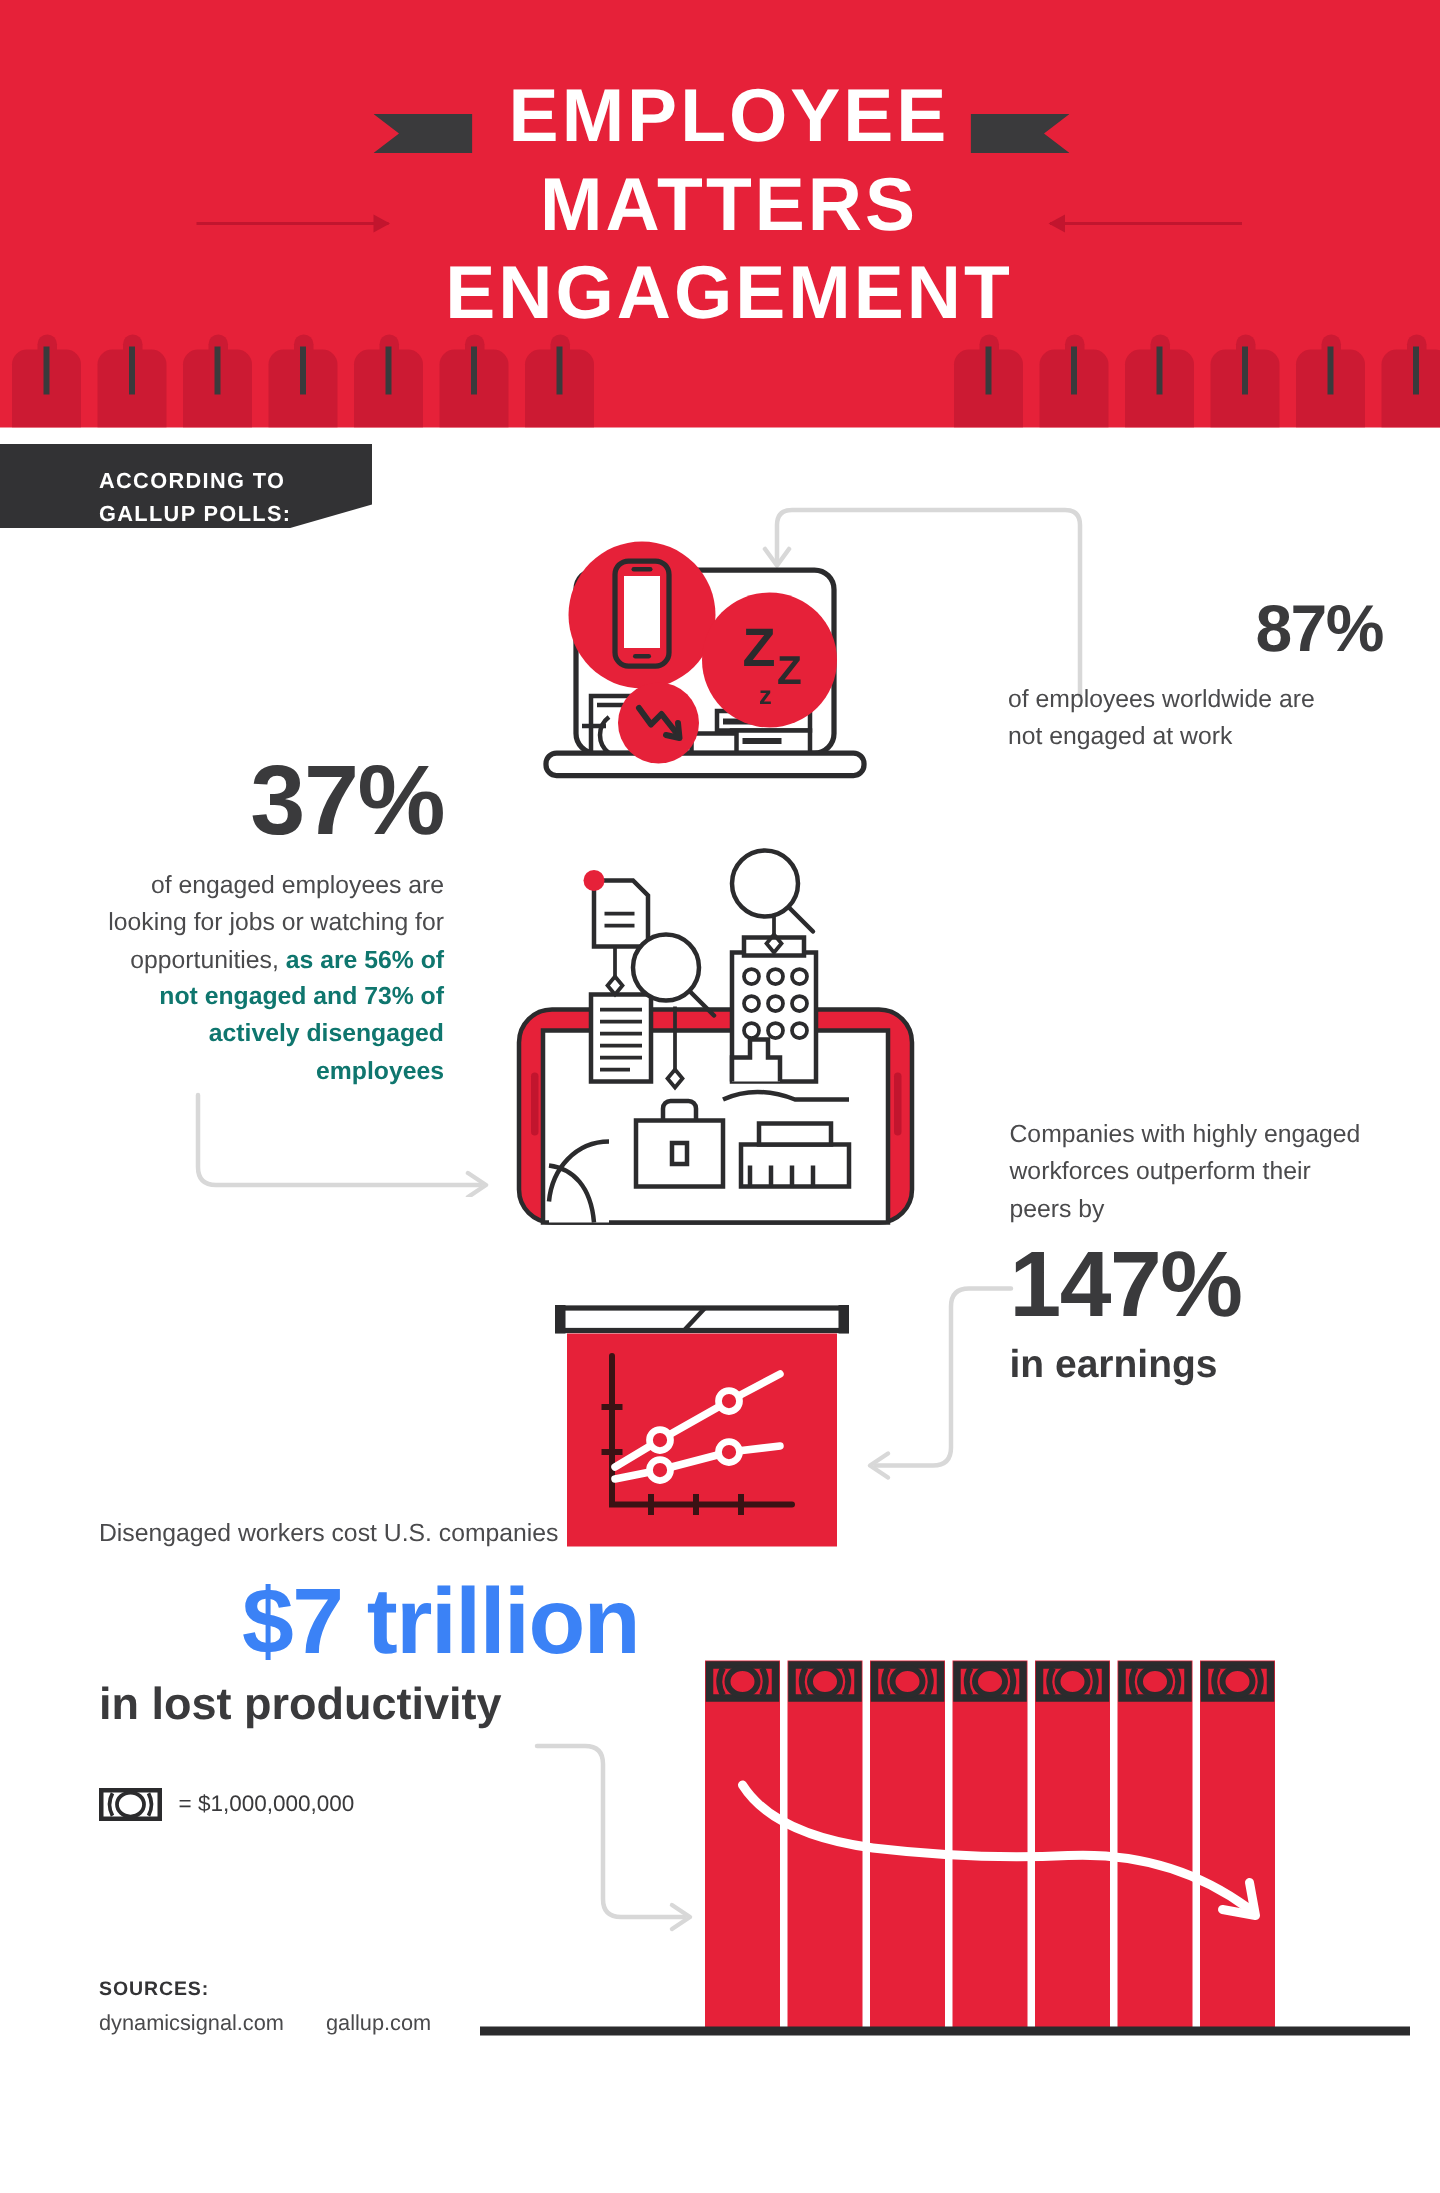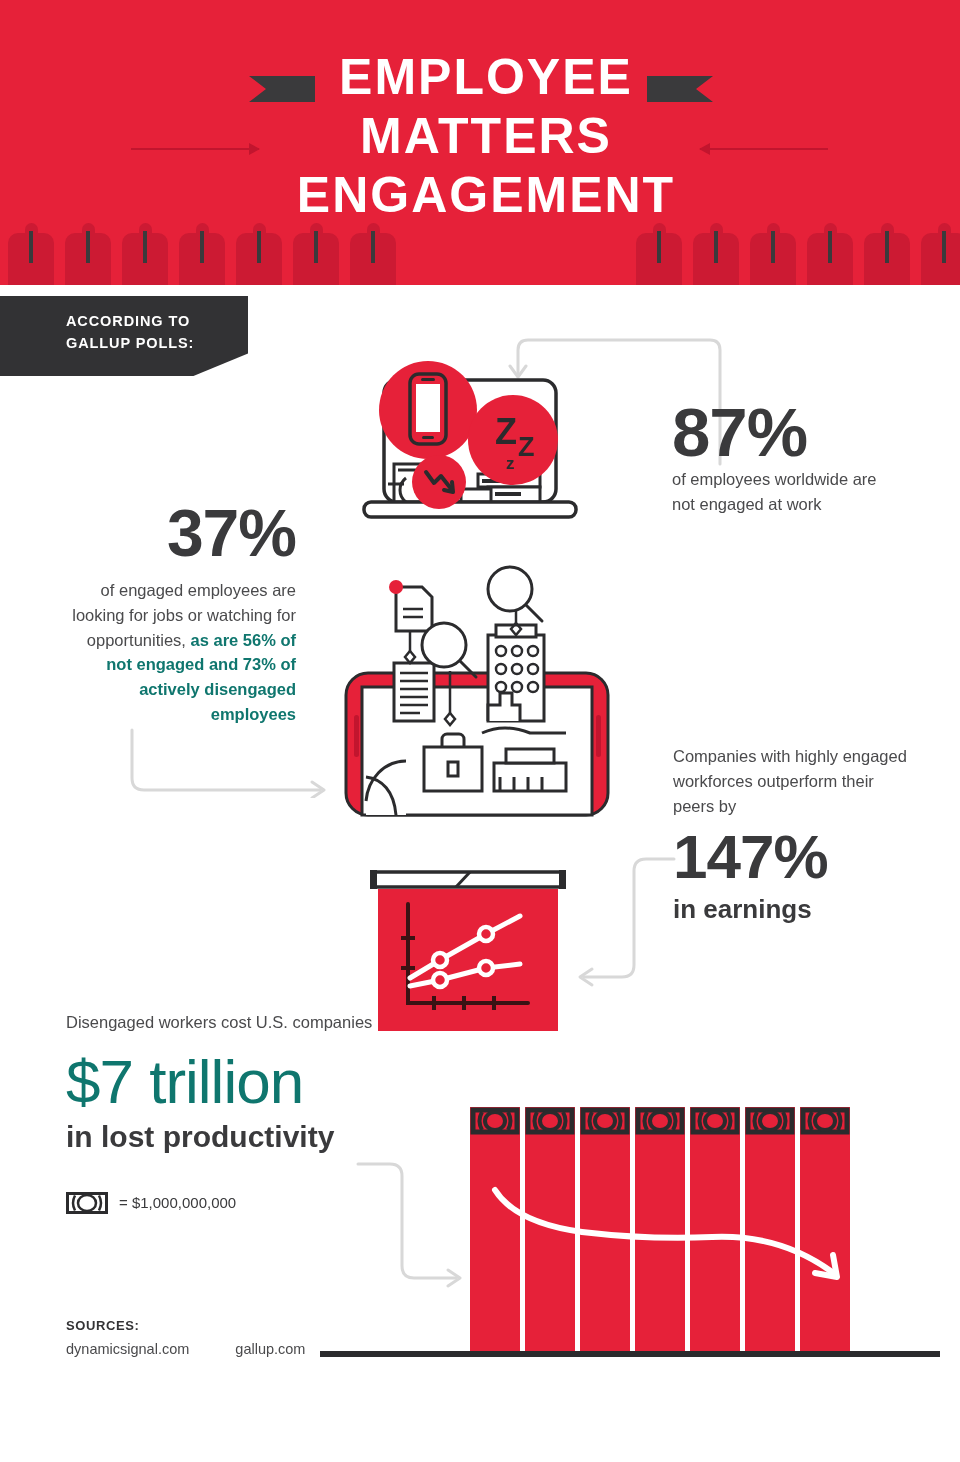--- a/index.html
+++ b/index.html
@@ -57,21 +57,21 @@
   .hdr-arrow.r { left:700px; width:128px; }
   .hdr-arrow .tip {
     position:absolute; top:-5px; width:0; height:0;
     border-top:6px solid transparent; border-bottom:6px solid transparent;
   }
   .hdr-arrow.l .tip { right:-1px; border-left:11px solid #C2152E; }
   .hdr-arrow.r .tip { left:-1px; border-right:11px solid #C2152E; }
 
   
   .gallup-banner {
-    position:absolute; left:0; top:296px; width:248px; height:80px;
+    position:absolute; left:0; top:296px; width:248px; height:56px;
     background:#323234;
     clip-path:polygon(0 0, 100% 0, 100% 72%, 78% 100%, 0 100%);
     z-index:6;
   }
   .gallup-banner .txt {
     position:absolute; left:66px; top:14px;
     color:#ffffff; font-size:14.5px; font-weight:bold;
     letter-spacing:0.9px; line-height:1.55;
   }
 
@@ -81,47 +81,47 @@
     letter-spacing:-1px; line-height:1;
   }
   .body-txt {
     font-size:16.5px; color:#4A4A4C; line-height:1.5;
   }
   .body-txt b { color:#0f766e; }
   .sub-bold { font-size:26px; font-weight:bold; color:#3A3A3C; }
 
   
   .blk-87 { position:absolute; left:672px; top:398px; width:250px; }
-  .blk-87 .big-num { font-size:69px; }
-  .blk-87 .body-txt { width:230px; }
+  .blk-87 .big-num { font-size:44px;text-align:right; }
+  .blk-87 .body-txt { margin-top:12px; width:230px; }
 
   
   .blk-37 { position:absolute; left:66px; top:500px; width:230px;text-align:right; }
   .blk-37 .body-txt { margin-top:12px; }
 
   
   .blk-147 { position:absolute; left:673px; top:744px; width:240px; }
   .blk-147 .big-num { font-size:62px; margin-top:8px; }
   .blk-147 .sub-bold { display:block; margin-top:6px; }
 
   
   .blk-7t { position:absolute; left:66px; top:1010px; width:360px; }
   .blk-7t .lead { font-size:16.5px; color:#4A4A4C; line-height:1.5; }
   .blk-7t .huge {
-    font-size:62px; font-weight:normal; color:#0f766e;
-    line-height:1.05; margin-top:14px; letter-spacing:-1px;
+    font-size:62px; font-weight:bold; color:#3b82f6;
+    line-height:1.05; margin-top:14px; letter-spacing:-1px;text-align:right;
   }
   .blk-7t .in-lost { font-size:30px; font-weight:bold; color:#3A3A3C; margin-top:6px; }
   .legend { display:flex; align-items:center; margin-top:38px; }
   .legend .eq { font-size:15px; color:#3A3A3C; margin-left:11px; }
 
   
   .sources { position:absolute; left:66px; top:1318px; }
   .sources .lbl { font-size:13px; font-weight:bold; color:#333335; letter-spacing:0.6px; }
-  .sources .links { display:flex; gap:46px; margin-top:8px; }
+  .sources .links { display:flex; gap:28px; margin-top:8px; }
   .sources .links span { font-size:14.5px; color:#4A4A4C; }
 
   
   .ill-laptop { position:absolute; left:358px; top:352px; }
   .ill-tablet { position:absolute; left:338px; top:565px; }
   .ill-screen { position:absolute; left:368px; top:868px; }
   .ill-bars   { position:absolute; left:320px; top:1085px; }
 
   
   .conn { position:absolute; }

